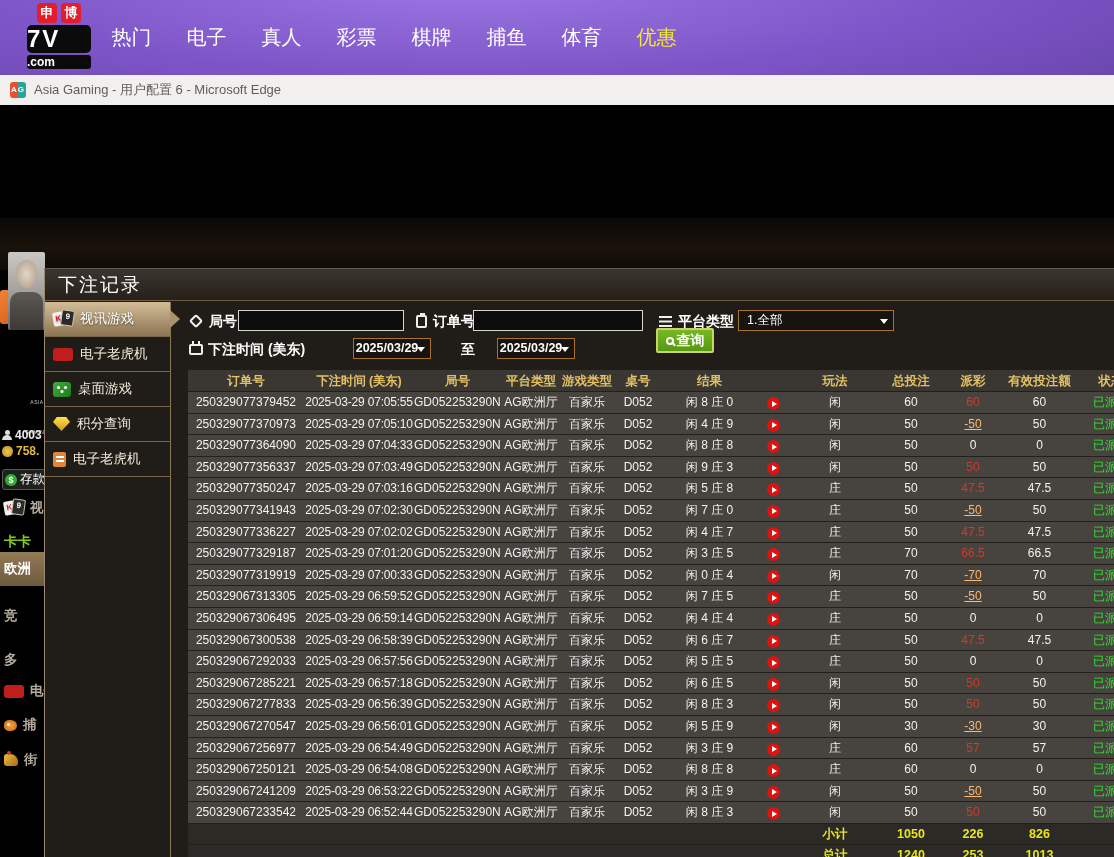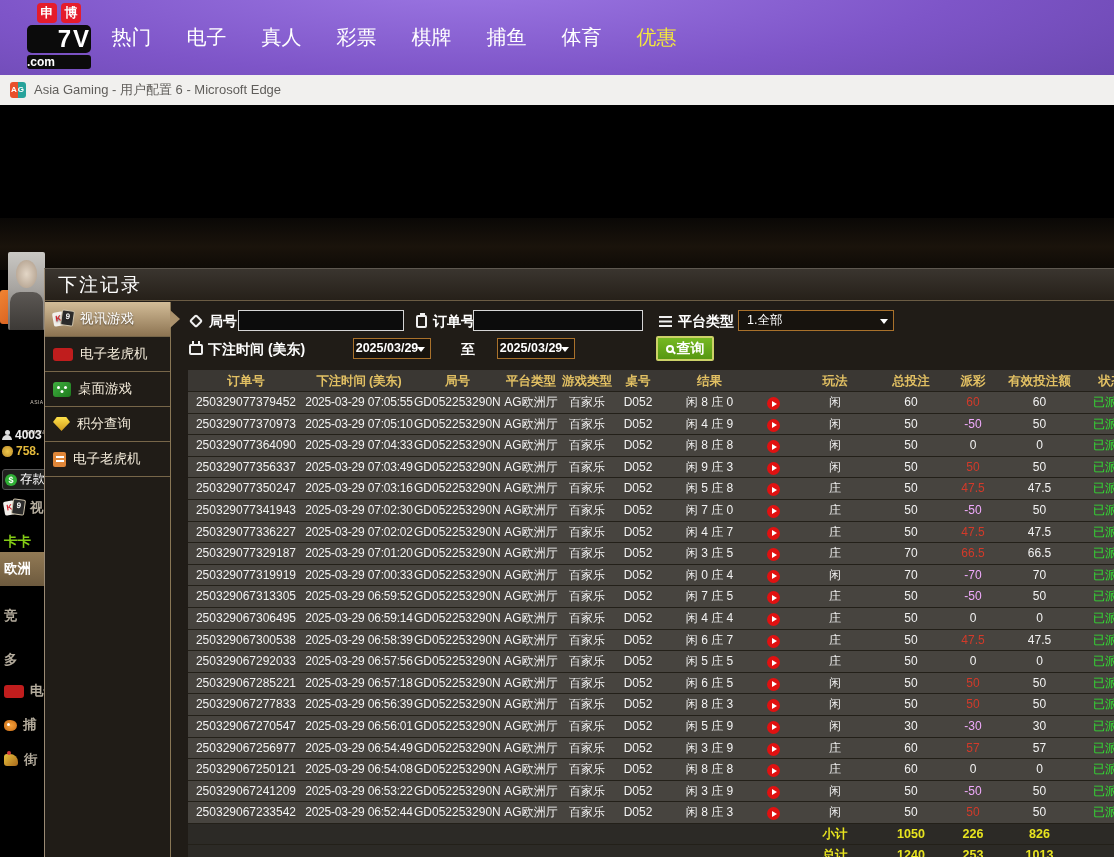--- a/index.html
+++ b/index.html
@@ -7,21 +7,21 @@
     font-family:"Liberation Sans","DejaVu Sans",sans-serif;}
   #root{position:relative;width:1114px;height:857px;overflow:hidden;}
 
   
   #nav{position:absolute;left:0;top:0;width:1114px;height:75px;
     background:radial-gradient(ellipse 900px 170px at 42% -25%,#9d78e4 0%,#7e55c8 55%,#6644aa 100%);}
   .logo{position:absolute;left:27px;top:3px;width:64px;}
   .logo-badges{display:flex;gap:4px;justify-content:center;margin-bottom:2px;}
   .badge{width:20px;height:20px;background:#e51c2c;border-radius:4px;color:#fff;
     font-size:13px;font-weight:bold;line-height:20px;text-align:center;}
-  .logo-main{background:#0b0b0b;border-radius:5px;color:#fff;text-align:right;
+  .logo-main{background:#0b0b0b;border-radius:5px;color:#fff;text-align:left;
     font-weight:800;font-size:24px;line-height:28px;letter-spacing:2px;}
   .logo-com{background:#0b0b0b;border-radius:3px;color:#fff;text-align:left;
     font-weight:700;font-size:12px;line-height:14px;margin-top:2px;}
   #nav-items{position:absolute;left:94px;top:0;height:75px;display:flex;align-items:center;}
   .nav-item{width:75px;text-align:center;color:#fff;font-size:20px;cursor:pointer;}
   .nav-item.hl{color:#f3e73c;}
 
   
   #titlebar{position:absolute;left:0;top:75px;width:1114px;height:30px;background:#f1f0ee;}
   .favicon{position:absolute;left:10px;top:7px;width:16px;height:16px;border-radius:3px;
@@ -165,21 +165,21 @@
   
   #bet-table{position:absolute;left:16px;top:68px;width:958px;}
   .tr{display:flex;height:21.6px;line-height:21.6px;background:#47443f;border-bottom:1px solid #232019;
     font-size:12px;color:#f2f2f2;text-align:center;}
   .tr.head{background:#3a3733;color:#e2c063;font-weight:bold;font-size:12.5px;height:22px;line-height:22px;}
   .tr.sum{background:#2c2a26;color:#e8e41f;font-weight:bold;font-size:12.5px;}
   .td{overflow:hidden;white-space:nowrap;flex:none;}
   .c0{width:116px;}.c1{width:110px;letter-spacing:-.2px;}.c2{width:87px;}.c3{width:60px;}
   .c4{width:52px;}.c5{width:50px;}.c6{width:93px;}.c7{width:35px;}.c8{width:88px;}
   .c9{width:64px;}.c10{width:60px;}.c11{width:73px;}.c12{width:70px;}
-  .win{color:#d23a2a;}.loss{color:#f0abfc;}
+  .win{color:#d23a2a;}.loss{color:#fdba74;text-decoration:underline;}
   .st-paid{color:#33e033;}
   .play{display:inline-block;width:13px;height:13px;border-radius:50%;background:#e01111;position:relative;top:4px;cursor:pointer;}
   .play::after{content:"";position:absolute;left:5px;top:3.5px;border-left:5px solid #fff;
     border-top:3px solid transparent;border-bottom:3px solid transparent;}
 </style>
 </head>
 <body>
 
 <div id="root">
 
@@ -342,21 +342,21 @@
           </div>
         <div class="psel" style="left:566px;top:8px;width:156px;"><span>1.全部</span><span class="arr"></span></div>
 
         <div class="f-label" style="left:17px;top:36px;">
             <span class="ic-cal"></span>
             <span>下注时间 (美东)</span>
           </div>
         <div class="dsel" style="left:181px;top:36px;width:78px;padding-right:10px;"><span>2025/03/29</span><span class="arr"></span></div>
         <div class="to-label" style="left:289px;top:36px;">至</div>
         <div class="dsel" style="left:325px;top:36px;width:78px;padding-right:10px;"><span>2025/03/29</span><span class="arr"></span></div>
-        <div class="btn-q" style="left:484px;top:34px;">
+        <div class="btn-q" style="left:484px;top:26px;">
             <span class="ic-mag"></span>
             <span>查询</span>
           </div>
 
         <div id="bet-table">
             <div class="tr head">
               <div class="td c0">订单号</div>
               <div class="td c1">下注时间 (美东)</div>
               <div class="td c2">局号</div>
               <div class="td c3">平台类型</div>

